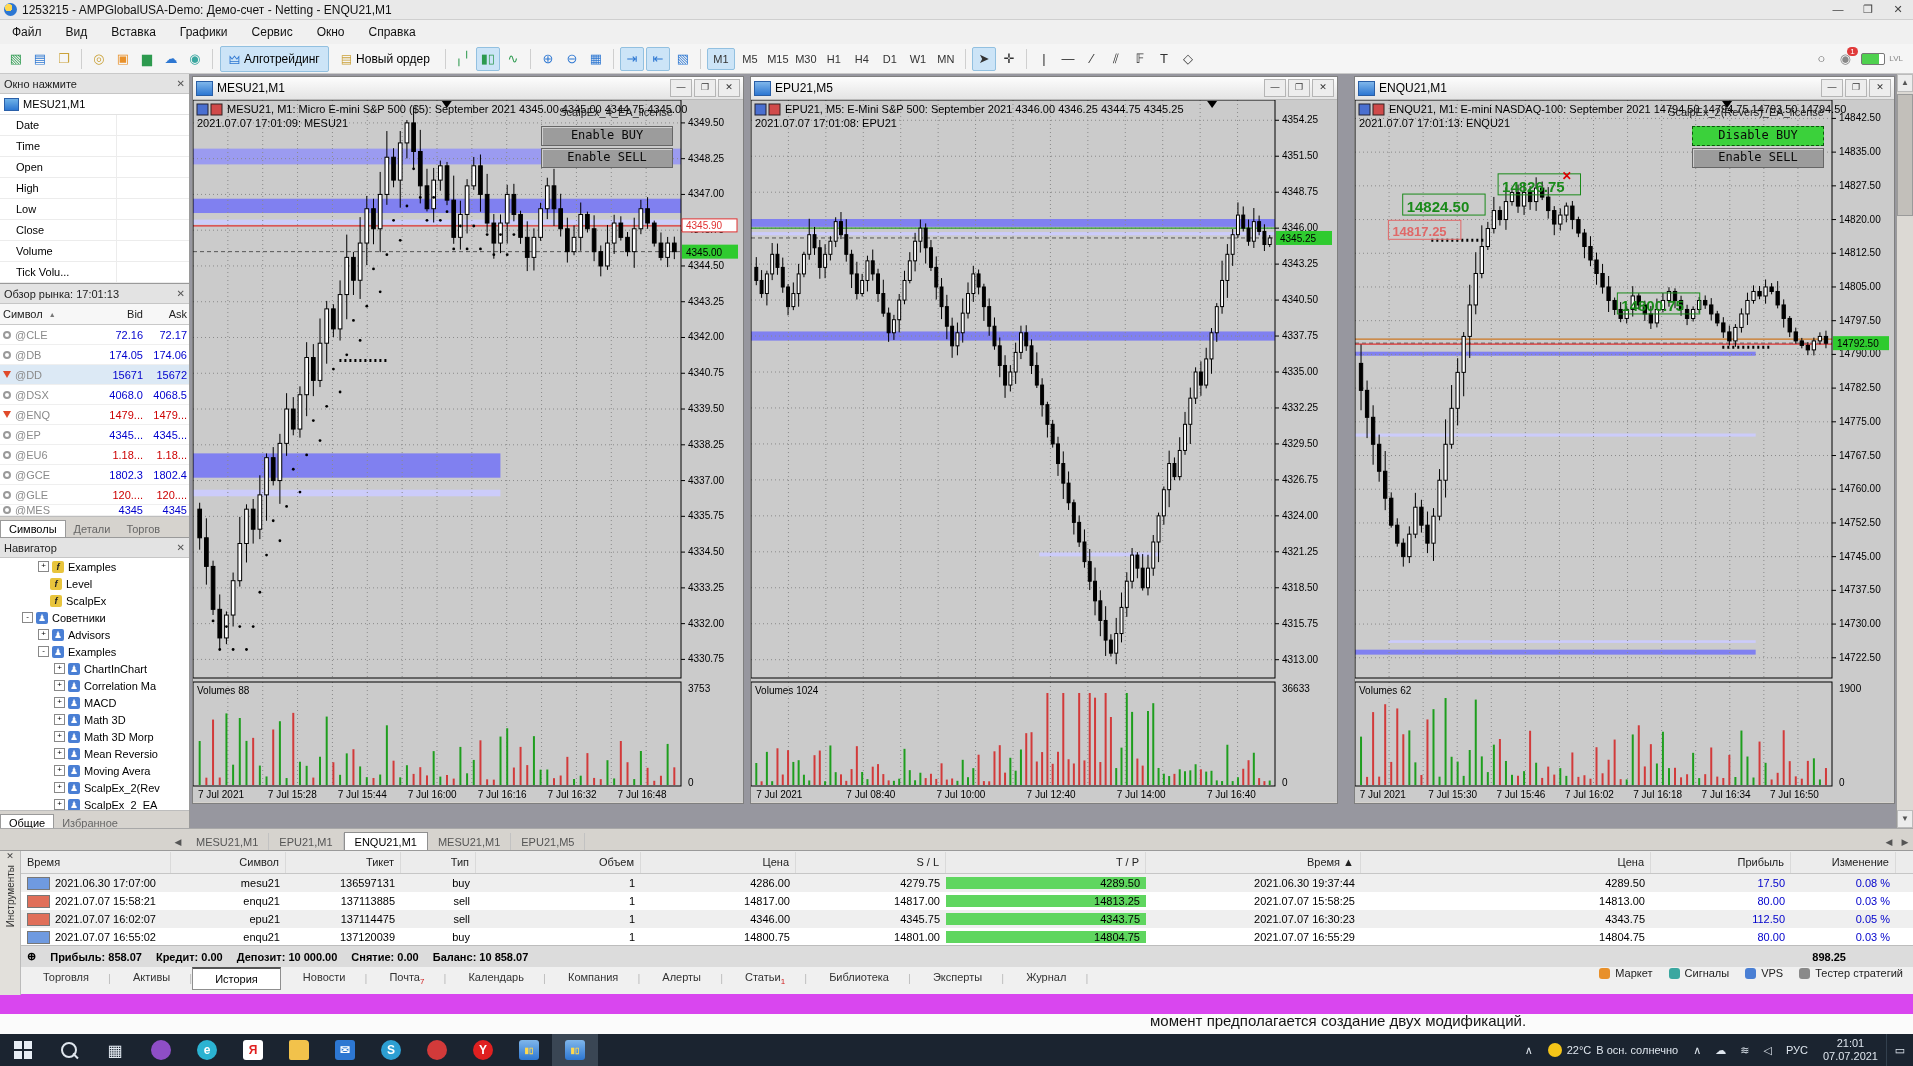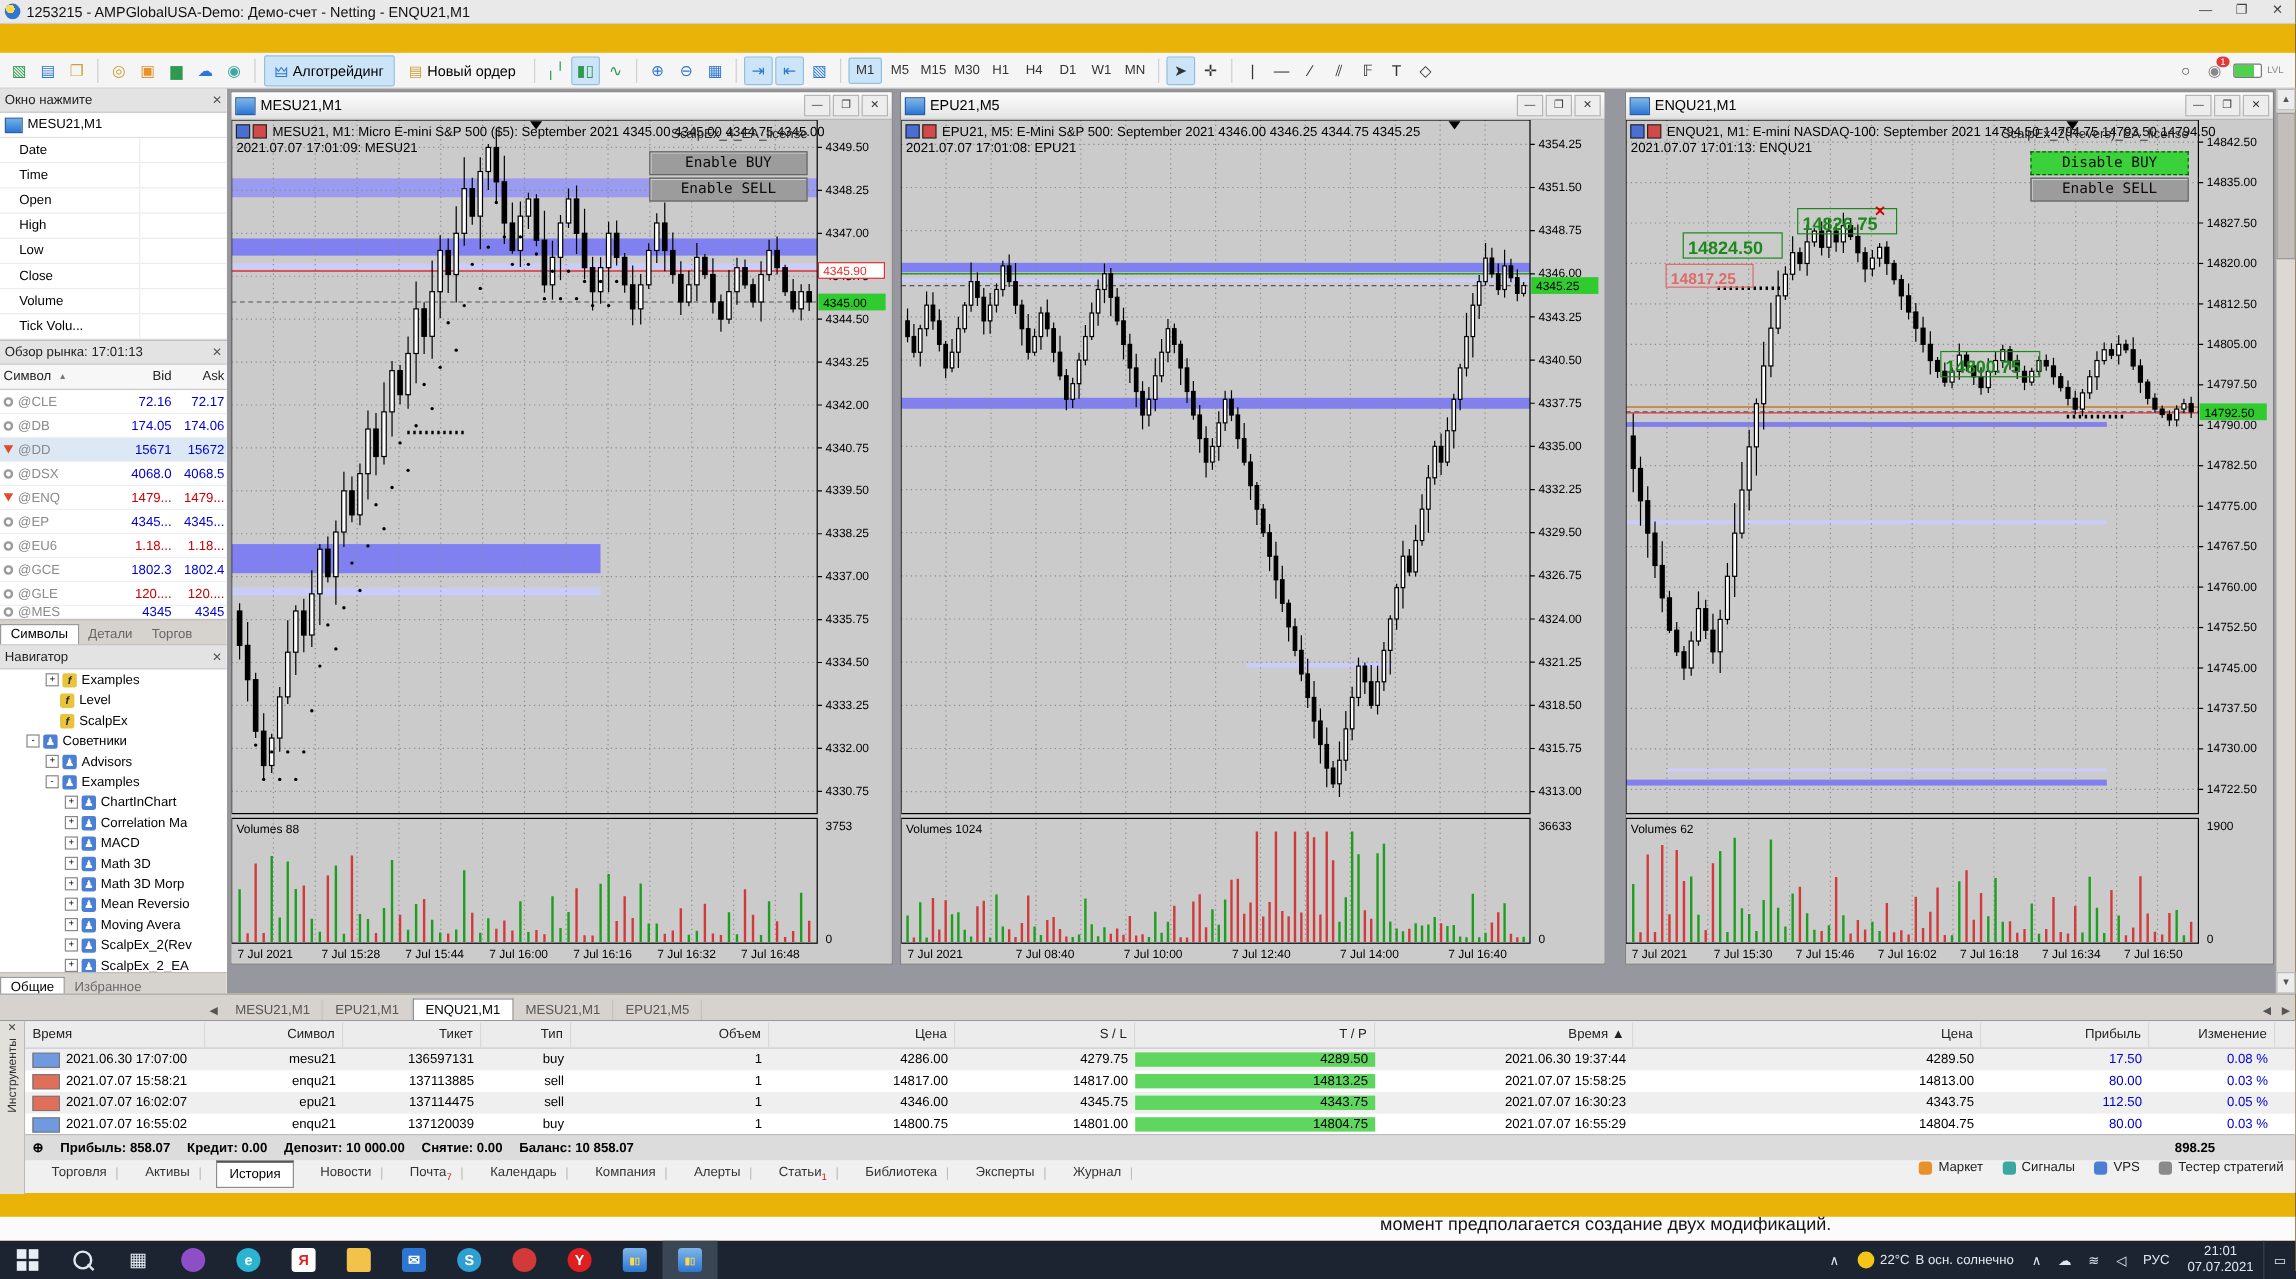--- a/index.html
+++ b/index.html
@@ -1,16 +1,16 @@
 <!DOCTYPE html>
 <html><head>
 <meta charset="utf-8">
 <style>
   html,body{margin:0;padding:0;background:#333;}
-  #app{position:relative;width:1913px;height:1066px;background:#eab308;font-family:"Liberation Sans",sans-serif;font-size:12px;color:#000;overflow:hidden;}
+  #app{position:relative;width:1913px;height:1066px;background:#d946ef;font-family:"Liberation Sans",sans-serif;font-size:12px;color:#000;overflow:hidden;}
   
   #titlebar{position:absolute;left:0;top:0;width:100%;height:20px;background:#e9e9e9;border-bottom:1px solid #cfcfcf;display:flex;align-items:center;padding-left:4px;box-sizing:border-box;}
   #titlebar .appicon{width:13px;height:13px;border-radius:7px;background:radial-gradient(circle at 35% 35%,#ffd84d 0 30%,#2d77d2 31% 100%);margin-right:5px;}
   #titlebar .t{font-size:12px;color:#111;}
   .wbtns{margin-left:auto;display:flex;}
   .wbtn{width:30px;height:19px;text-align:center;line-height:18px;font-size:11px;color:#444;}
   #menubar{position:absolute;left:0;top:20px;width:100%;height:24px;background:#f0f0f0;border-bottom:1px solid #d9d9d9;display:flex;align-items:center;}
   .menu-item{padding:3px 12px;font-size:12px;color:#111;}
   #toolbar{position:absolute;left:0;top:44px;width:100%;height:30px;background:#f5f5f5;border-bottom:1px solid #c9c9c9;display:flex;align-items:center;padding-left:4px;box-sizing:border-box;}
   .tsep{width:1px;height:20px;background:#cfcfcf;margin:0 5px;}
@@ -81,21 +81,21 @@
   .h-r .c0{text-align:left;display:flex;align-items:center;}
   .h-r .tp{background:#5fd65f;}
   .h-r .blue{color:#0000cc;}
   .doc-ic{width:9px;height:11px;margin-right:5px;border:1px solid #777;flex:none;}
   .doc-ic.buy{background:#6f9ae0;}
   .doc-ic.sell{background:#e06f5a;}
   #tb-total{position:absolute;left:21px;top:94px;width:1892px;height:22px;background:#dcdcdc;border-top:1px solid #bdbdbd;font-size:11px;font-weight:bold;display:flex;align-items:center;padding-left:6px;box-sizing:border-box;}
   #tb-total .part{margin-right:14px;}
   #tb-total .grand{position:absolute;left:1595px;width:230px;text-align:right;}
   #tb-tabs{position:absolute;left:21px;top:116px;width:1892px;height:27px;display:flex;align-items:flex-start;font-size:11px;background:#f0f0f0;}
-  .btab{padding:4px 10px;color:#333;position:relative;margin-left:12px;}
+  .btab{padding:4px 22px;color:#333;position:relative;}
   .btab .sep{position:absolute;right:0;top:5px;color:#bbb;}
   .btab.active{background:#fff;border:1px solid #8f8f8f;border-top:2px solid #555;color:#000;}
   .btab sub{color:#d02020;font-size:8px;}
   #tb-right{margin-left:auto;display:flex;align-items:center;padding-right:10px;}
   .rbtn{display:flex;align-items:center;margin-left:16px;color:#222;}
   .rbtn .ic{width:11px;height:11px;border-radius:3px;margin-right:5px;}
   
   #statusbar{position:absolute;left:0;top:994px;width:100%;height:20px;background:#ececec;border-top:1px solid #bdbdbd;font-size:11px;display:flex;align-items:center;}
   #statusbar .help{padding-left:8px;}
   #statusbar .def{position:absolute;left:995px;}
@@ -123,20 +123,29 @@
 <div id="app">
   <div id="titlebar">
     <div class="appicon"></div>
     <span class="t">1253215 - AMPGlobalUSA-Demo: Демо-счет - Netting - ENQU21,M1</span>
     <div class="wbtns">
       <div class="wbtn">—</div>
       <div class="wbtn">❐</div>
       <div class="wbtn">✕</div>
     </div>
   </div>
+  <div id="menubar">
+      <div class="menu-item">Файл</div>
+      <div class="menu-item">Вид</div>
+      <div class="menu-item">Вставка</div>
+      <div class="menu-item">Графики</div>
+      <div class="menu-item">Сервис</div>
+      <div class="menu-item">Окно</div>
+      <div class="menu-item">Справка</div>
+    </div>
   <div id="toolbar">
       <div class="tb">
         <div class="gl" style="color: rgb(45, 154, 79);">▧</div>
       </div>
       <div class="tb">
         <div class="gl" style="color: rgb(45, 119, 210);">▤</div>
       </div>
       <div class="tb">
         <div class="gl" style="color: rgb(202, 162, 58);">❐</div>
       </div>

